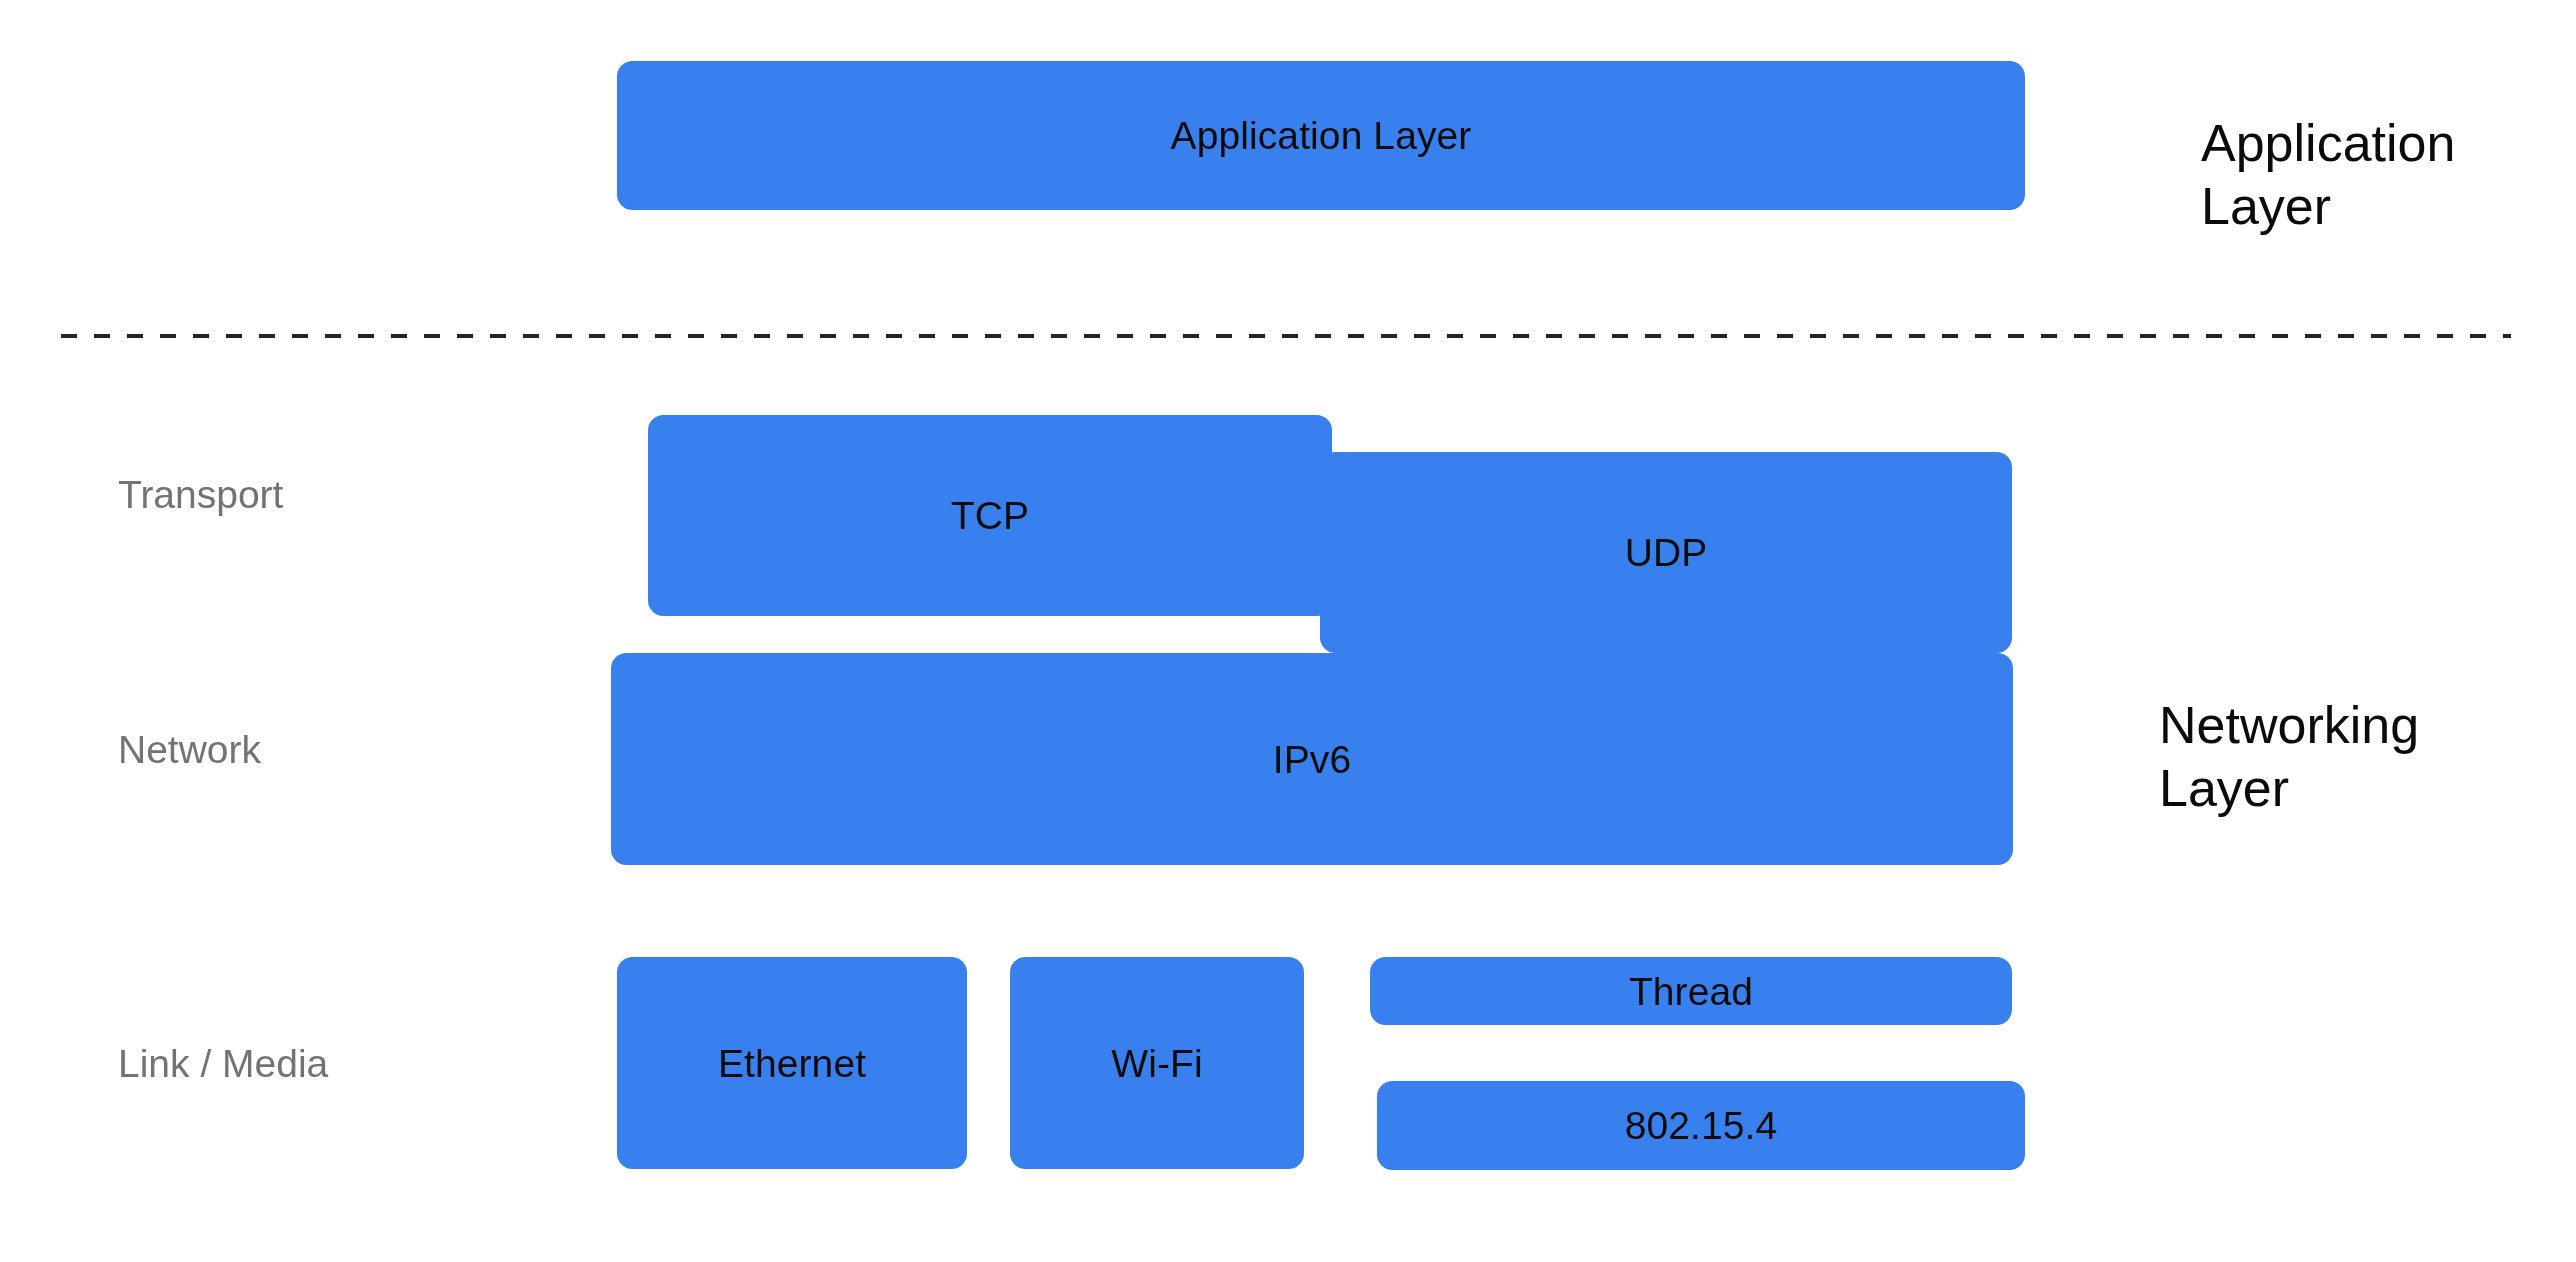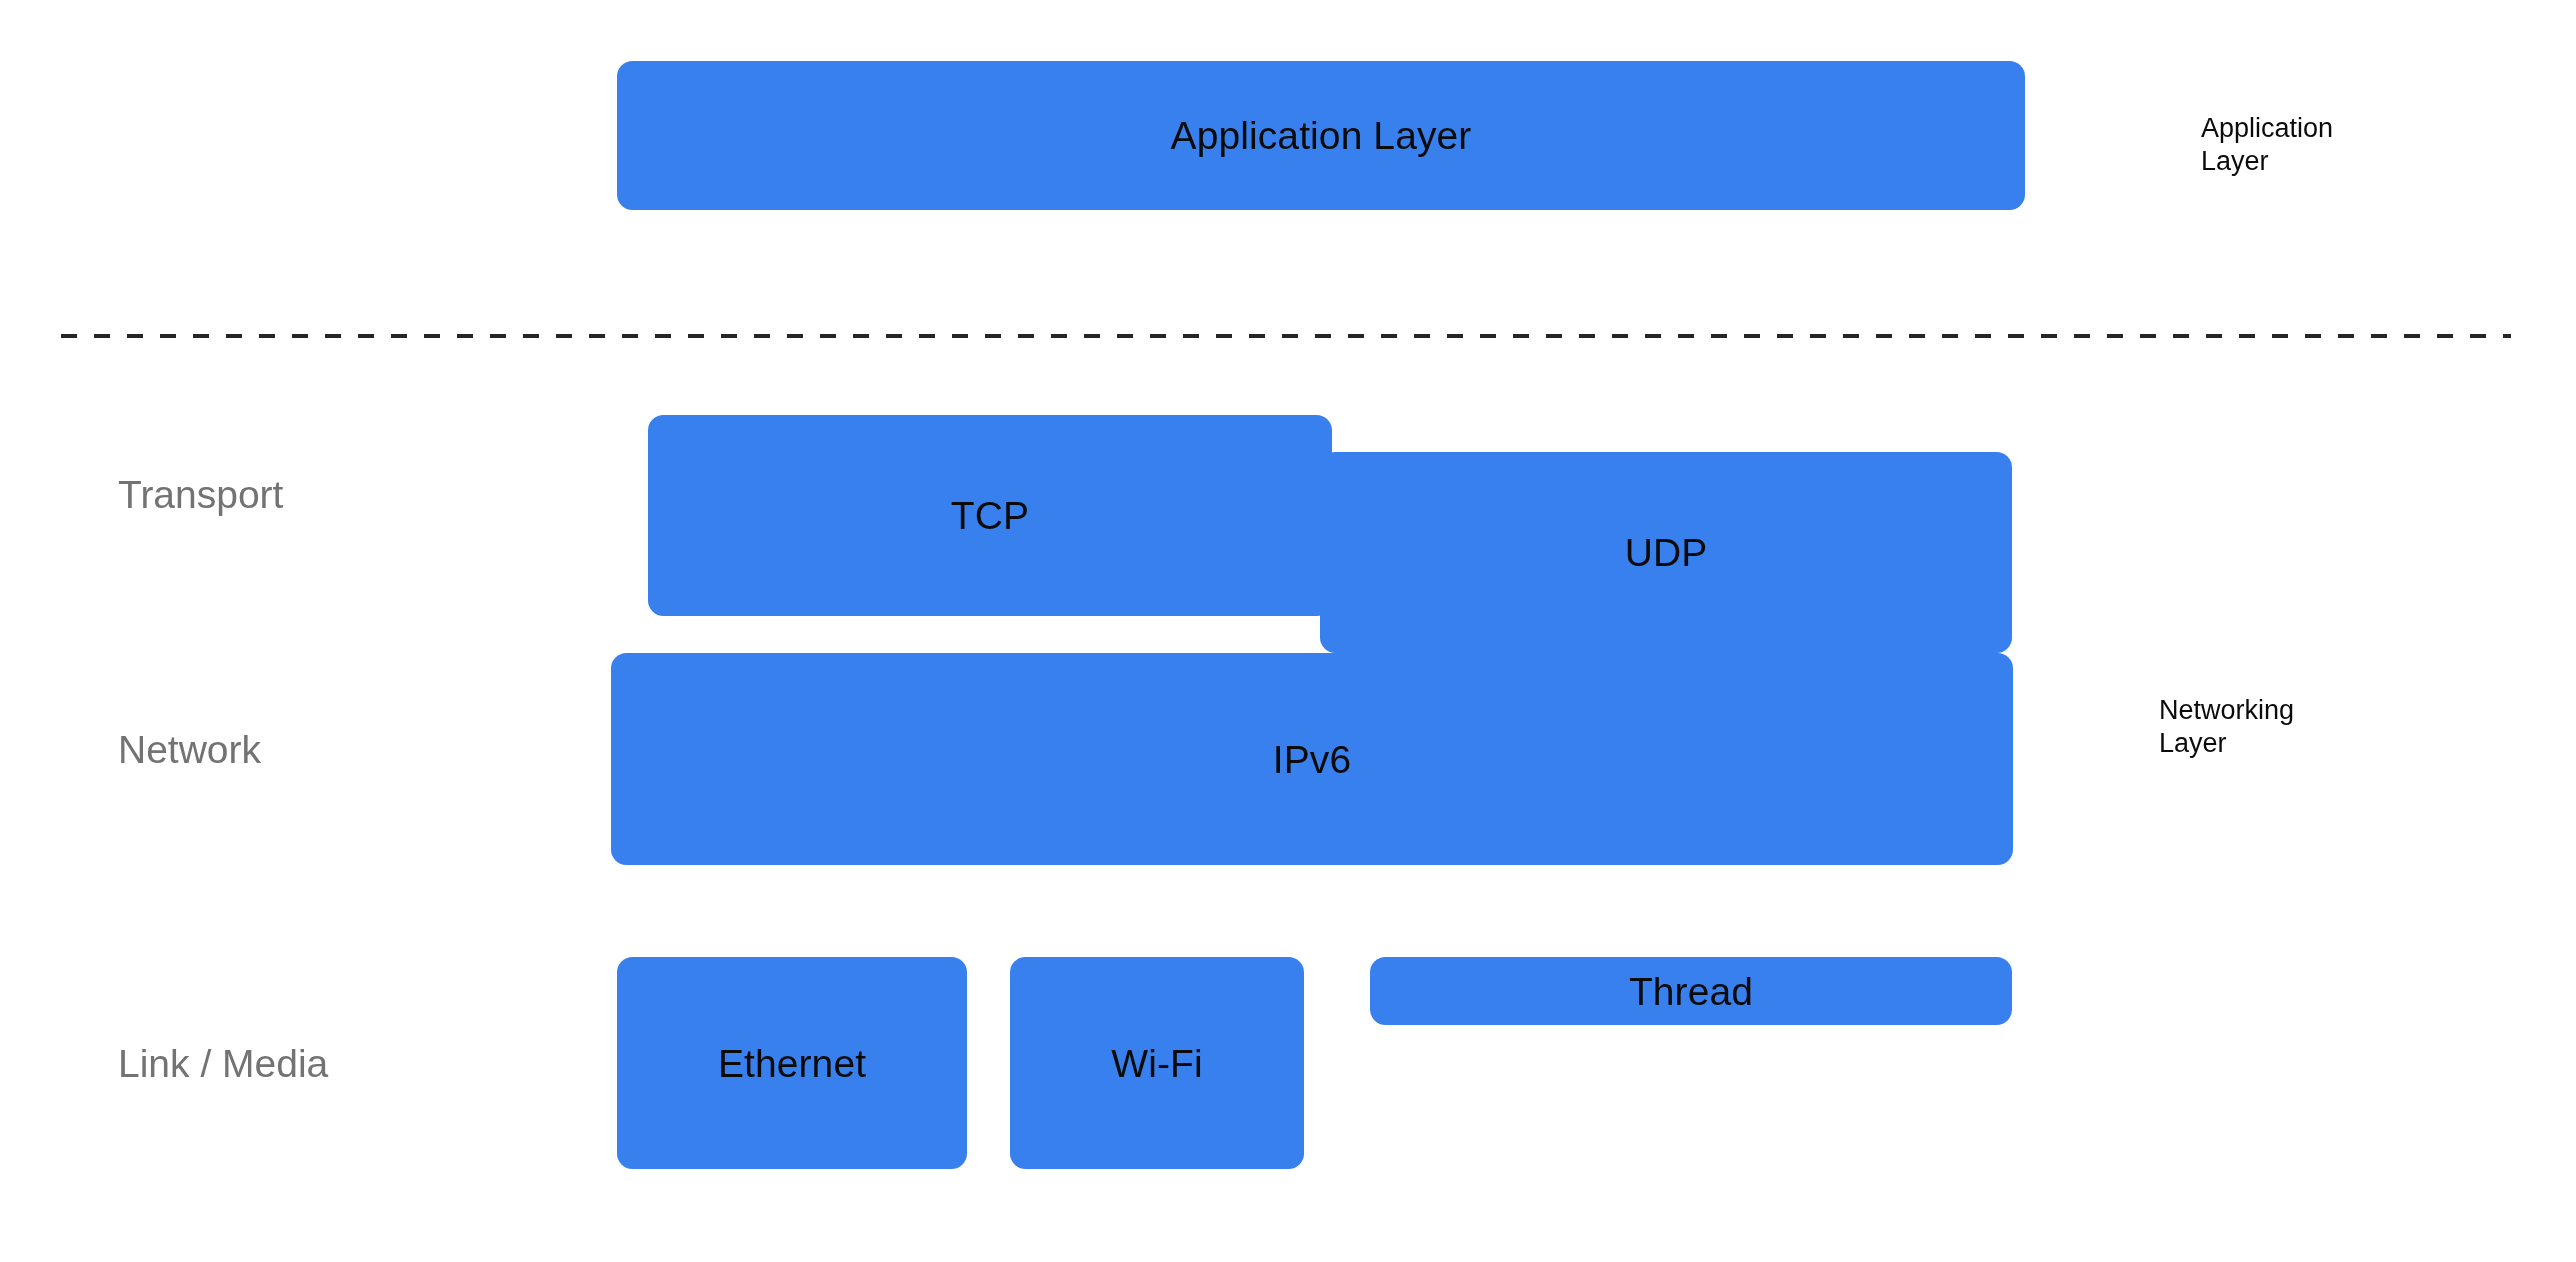--- a/index.html
+++ b/index.html
@@ -52,21 +52,21 @@
     align-items: center;
     color: #737373;
     font-size: 39px;
     line-height: 1.12;
     white-space: nowrap;
   }
 
   
   .group-label {
     color: #0b0b0b;
-    font-size: 27px;
+    font-size: 52px;
     line-height: 1.22;
     white-space: pre-line;
   }
 
   
   .divider {
     height: 4.1px;
     background-image: repeating-linear-gradient(
         to right,
         #262626 0px,
@@ -115,15 +115,18 @@
   </div>
 
   <div class="node box" style="left:1010px; top:957px; width:294px; height:212px;">
     <span class="box-label">Wi-Fi</span>
   </div>
 
   <div class="node box" style="left:1370px; top:957px; width:642px; height:68px;">
     <span class="box-label">Thread</span>
   </div>
 
+  <div class="node box" style="left:1377px; top:1081px; width:648px; height:89px;">
+    <span class="box-label">802.15.4</span>
+  </div>
 
 </div>
 
 
 </body></html>

